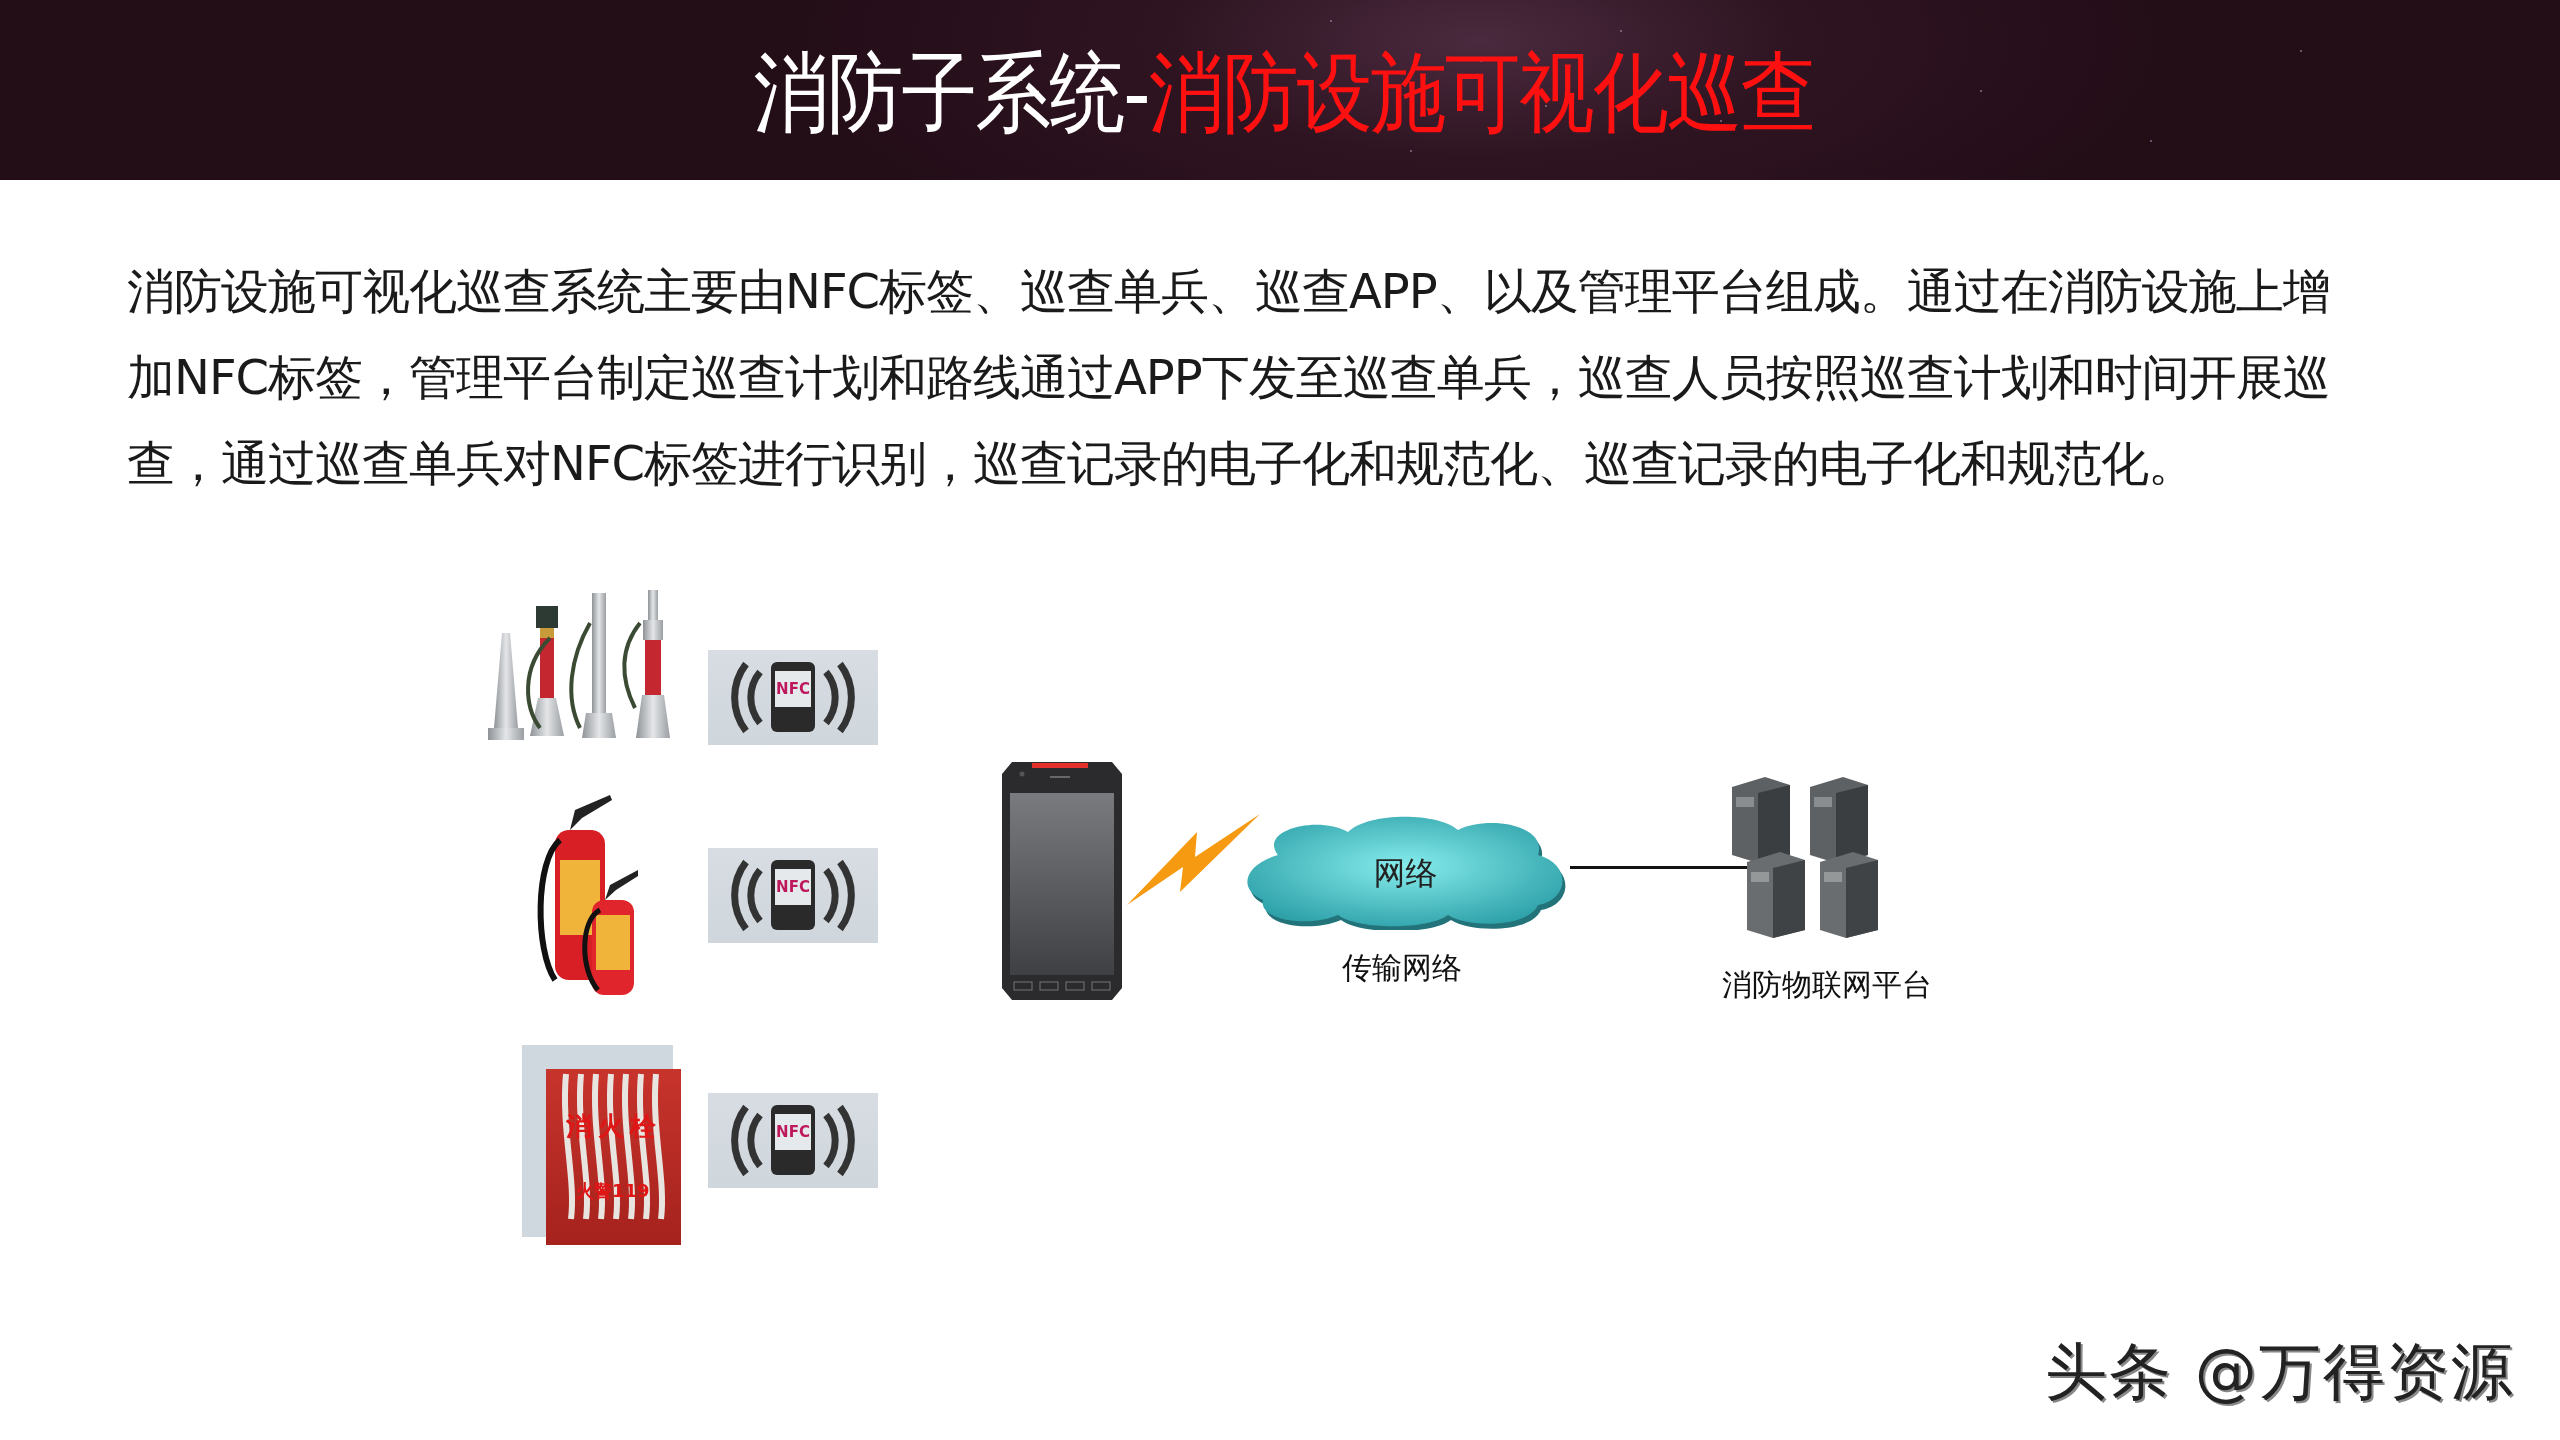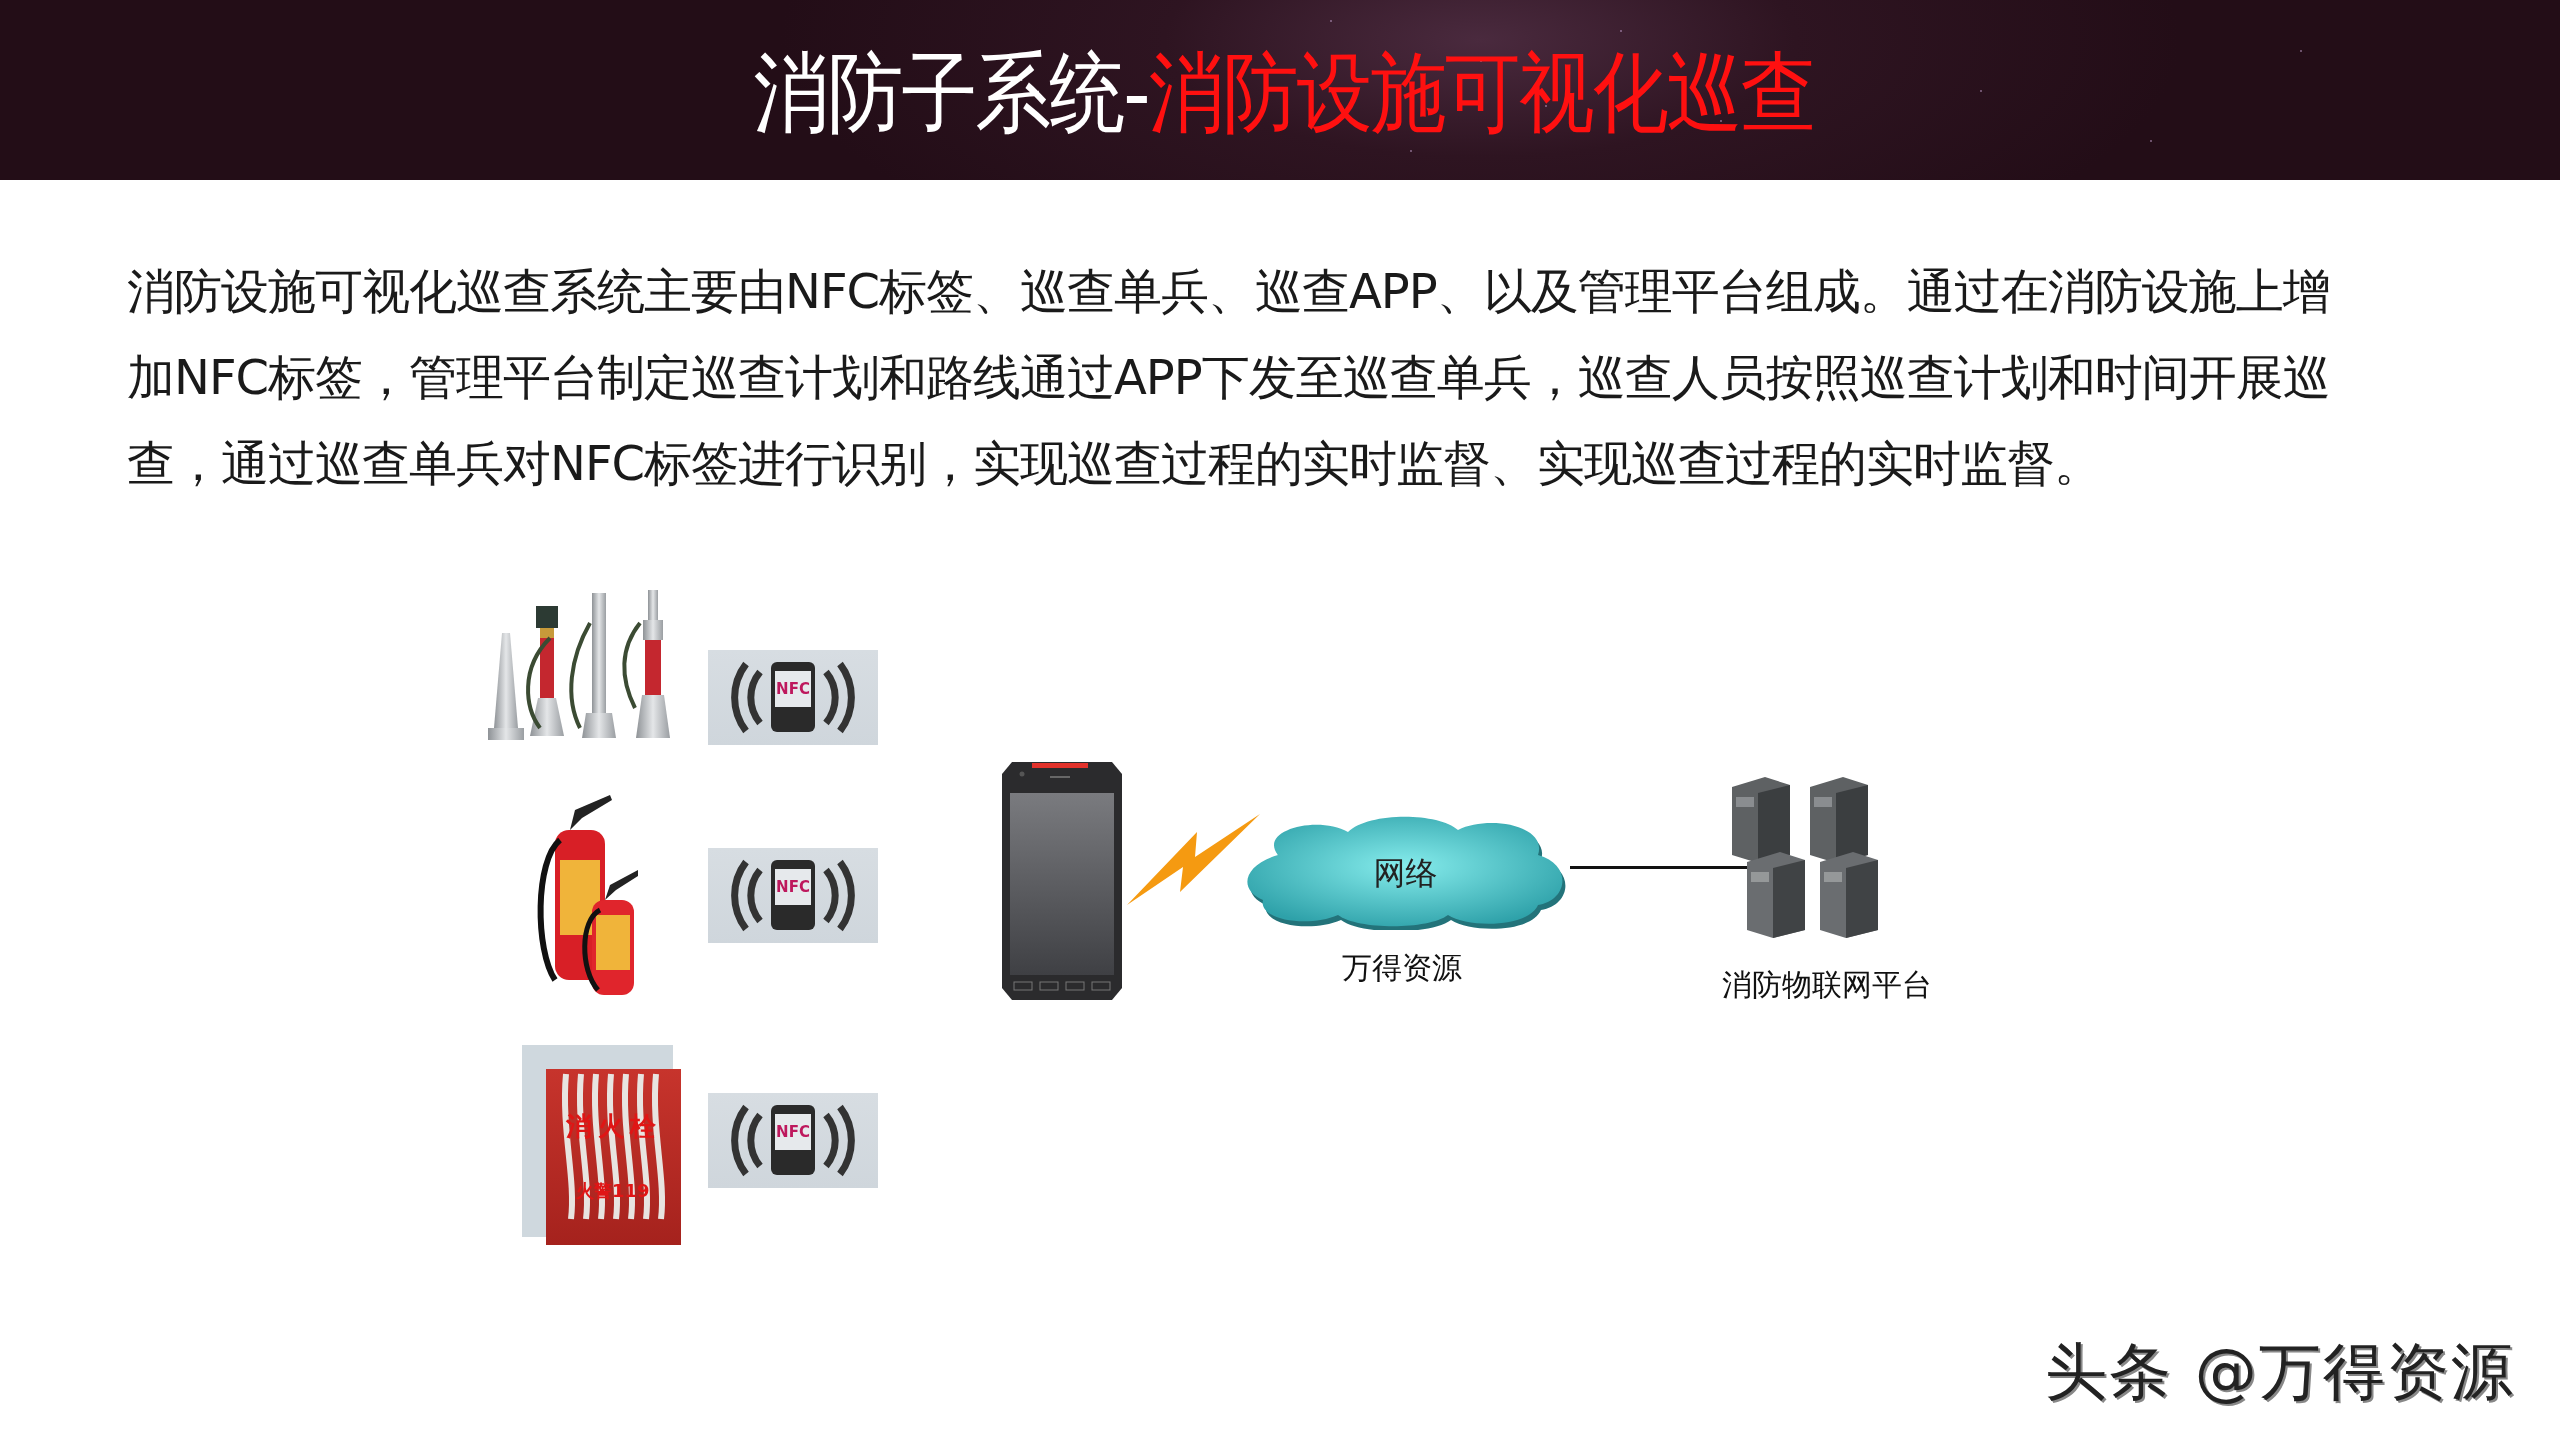--- a/index.html
+++ b/index.html
@@ -36,21 +36,21 @@
   <div class="star" style="left:2150px;top:140px"></div>
   <div class="star" style="left:1545px;top:105px"></div>
   <div class="title">
     <span class="t1">消防子系统-</span><span class="t2">消防设施可视化巡查</span>
   </div>
 </div>
 
 <div class="para">
   <div>消防设施可视化巡查系统主要由NFC标签、巡查单兵、巡查APP、以及管理平台组成。通过在消防设施上增</div>
   <div>加NFC标签，管理平台制定巡查计划和路线通过APP下发至巡查单兵，巡查人员按照巡查计划和时间开展巡</div>
-  <div>查，通过巡查单兵对NFC标签进行识别，实现巡查过程的实时监督、实现巡查过程的实时监督。</div>
+  <div>查，通过巡查单兵对NFC标签进行识别，巡查记录的电子化和规范化、巡查记录的电子化和规范化。</div>
 </div>
 
 <div class="photo" style="left:480px;top:578px;width:200px;height:175px">
   <svg width="200" height="175" viewBox="0 0 200 175">
     <defs>
       <linearGradient id="metal" x1="0" x2="1">
           <stop offset="0" stop-color="#8e9296"></stop>
           <stop offset=".5" stop-color="#e4e6e8"></stop>
           <stop offset="1" stop-color="#9a9ea2"></stop>
         </linearGradient>
@@ -161,21 +161,21 @@
         <radialGradient id="cl" cx="50%" cy="45%" r="60%">
           <stop offset="0" stop-color="#86ecec"></stop>
           <stop offset="1" stop-color="#2ea1a9"></stop>
         </radialGradient>
       </defs>
     <path d="M40 45 C20 20 80 5 110 22 C130 2 200 2 220 20 C250 5 310 15 300 45 C335 55 330 90 300 95 C290 118 230 118 210 105 C190 120 120 120 100 105 C70 118 20 110 25 90 C0 80 5 55 40 45 Z" fill="#23737a" transform="translate(3,5)"></path>
     <path d="M40 45 C20 20 80 5 110 22 C130 2 200 2 220 20 C250 5 310 15 300 45 C335 55 330 90 300 95 C290 118 230 118 210 105 C190 120 120 120 100 105 C70 118 20 110 25 90 C0 80 5 55 40 45 Z" fill="url(#cl)"></path>
   </svg>
   <div style="position:absolute;left:0;right:0;top:42px;text-align:center;font-size:32px;color:#222">网络</div>
 </div>
-<div class="label" style="left:1342px;top:948px">万得资源</div>
+<div class="label" style="left:1342px;top:948px">传输网络</div>
 
 <div style="position:absolute;left:1570px;top:866px;width:185px;height:3px;background:#111"></div>
 
 <div class="photo" style="left:1730px;top:775px;width:165px;height:170px">
   <svg width="165" height="170" viewBox="0 0 165 170">
     <g>
       <path d="M2 12 L35 2 L60 10 L60 80 L28 88 L2 80 Z" fill="#5e6163"></path>
       <path d="M28 18 L60 10 L60 80 L28 88 Z" fill="#3b3e40"></path>
       <rect x="6" y="22" width="18" height="10" fill="#8a8d90"></rect>
     </g>

